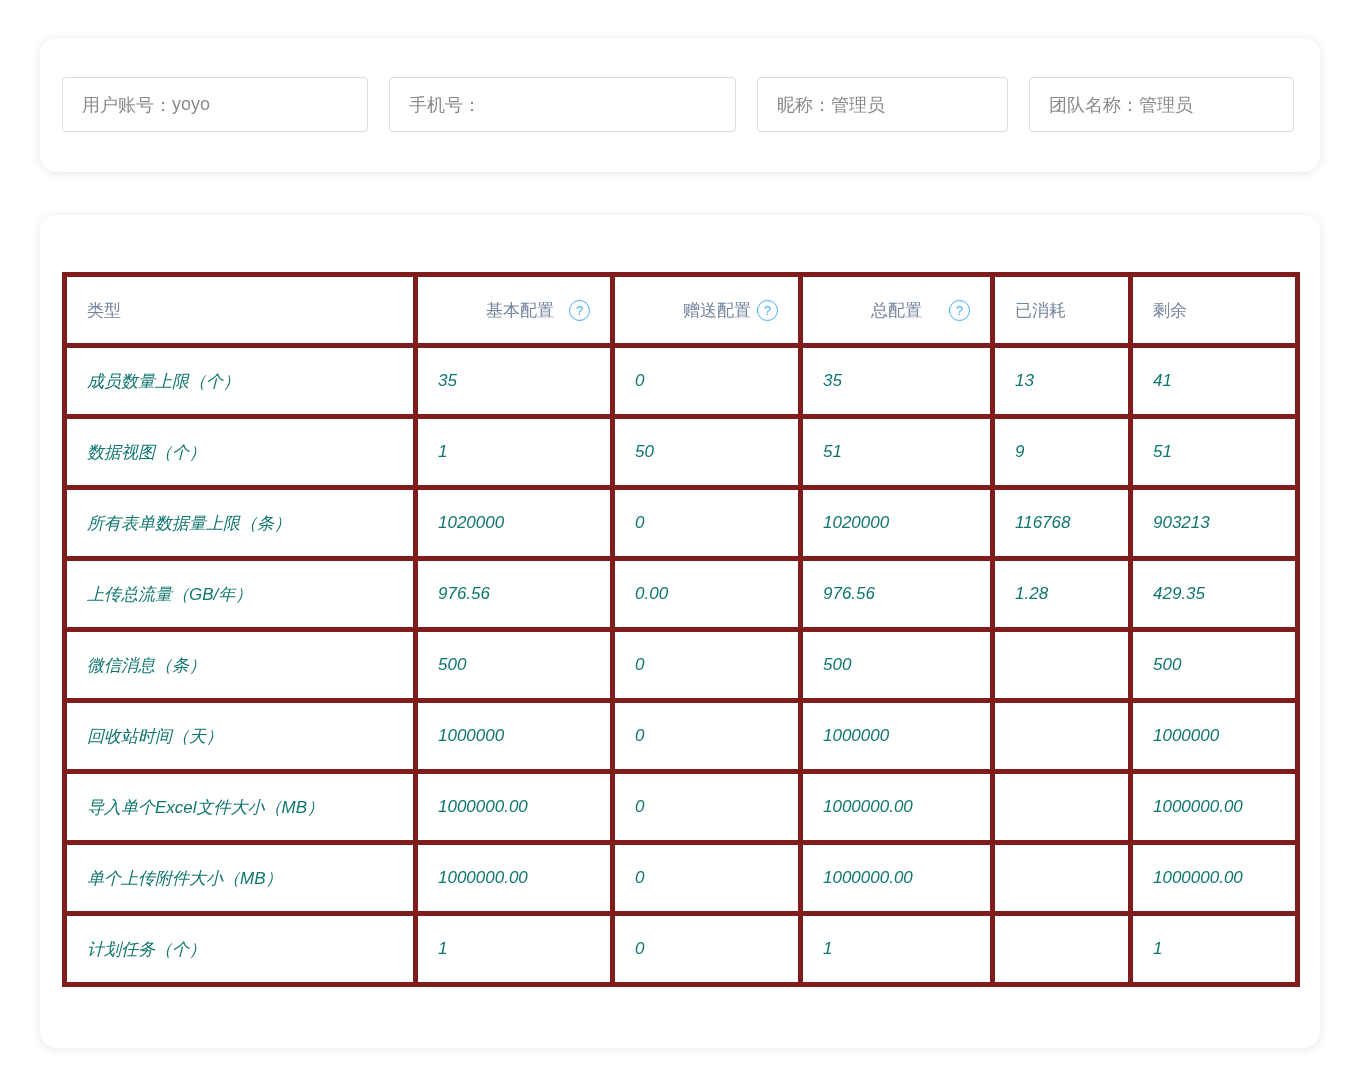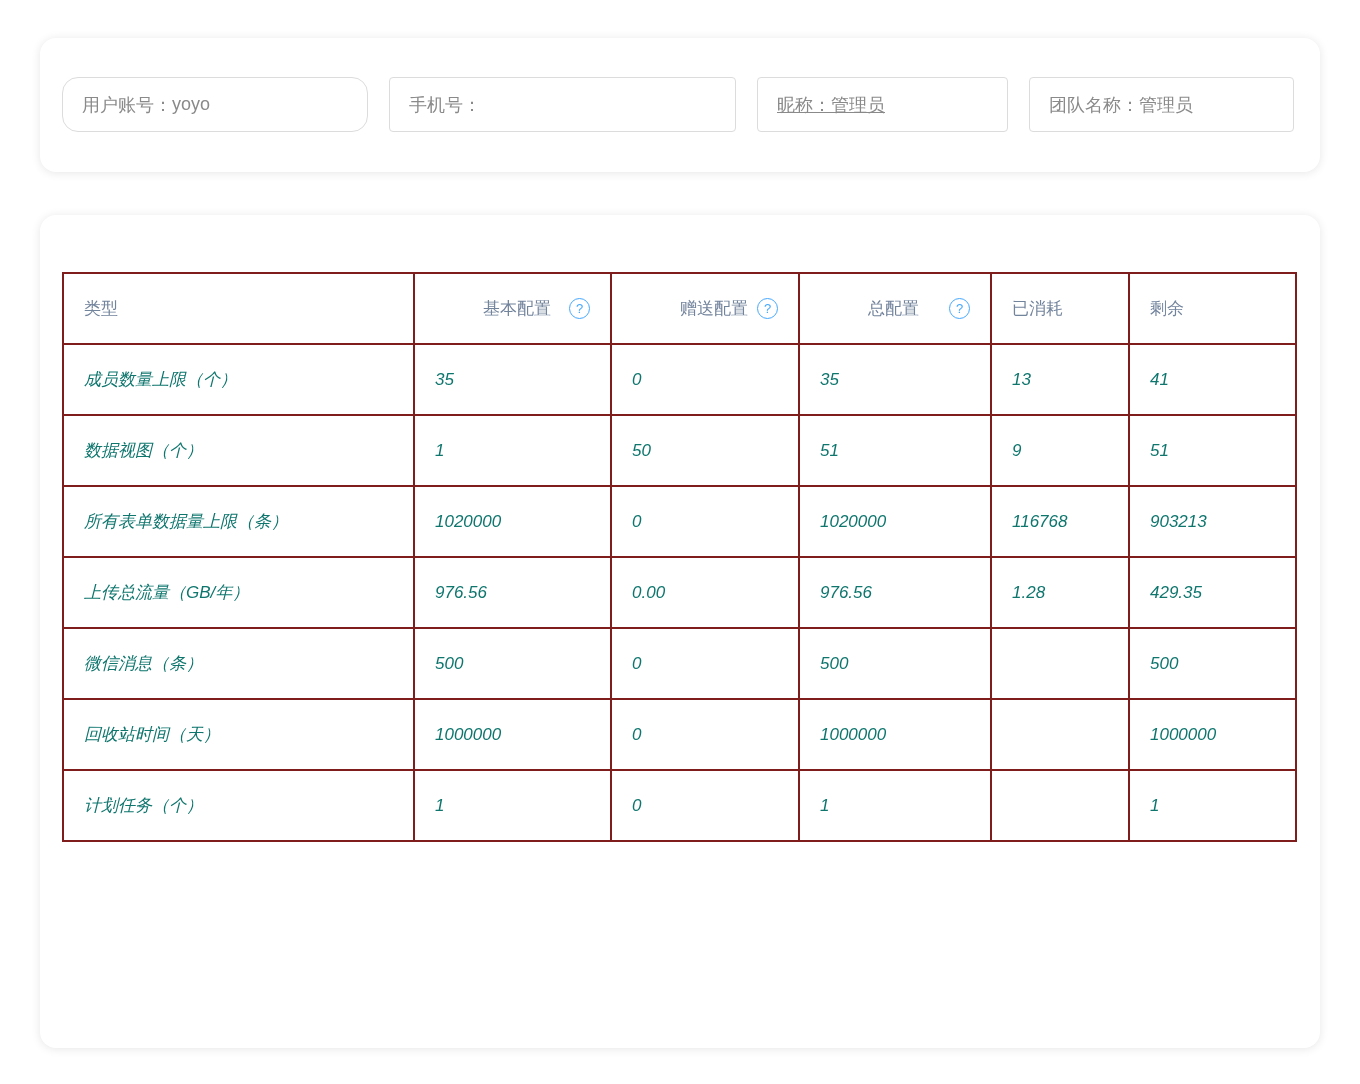--- a/index.html
+++ b/index.html
@@ -29,43 +29,43 @@
     border-radius: 4px;
     display: flex;
     align-items: center;
     padding-left: 19px;
     font-size: 18px;
     color: #8a8a8a;
     background: #ffffff;
     overflow: hidden;
     white-space: nowrap;
   }
-  .field.w1 { width: 306px; border-radius: 16px; }
+  .field.w1 { width: 306px; }
   .field.w2 { width: 347px; }
-  .field.w3 { width: 251px; text-decoration: underline; }
+  .field.w3 { width: 251px; }
   .field.w4 { width: 265px; }
   
   .card-table {
     margin-top: 43px;
     height: 833px;
     padding: 57px 22px 0 22px;
   }
   table.quota {
     border-collapse: collapse;
     table-layout: fixed;
     width: 1233px;
   }
   table.quota col.c1 { width: 351px; }
   table.quota col.c2 { width: 197px; }
   table.quota col.c3 { width: 188px; }
   table.quota col.c4 { width: 192px; }
   table.quota col.c5 { width: 138px; }
   table.quota col.c6 { width: 167px; }
   table.quota th, table.quota td {
-    border: 2px solid #7f1d1d;
+    border: 5px solid #7f1d1d;
     height: 71px;
     vertical-align: middle;
     text-align: left;
     padding: 0 14px 0 20px;
     font-weight: normal;
     font-size: 17px;
     overflow: hidden;
     white-space: nowrap;
   }
   table.quota th { color: #72839c; }
@@ -196,20 +196,36 @@
       </tr>
       <tr>
         <td>回收站时间（天）</td>
         <td>1000000</td>
         <td>0</td>
         <td>1000000</td>
         <td></td>
         <td>1000000</td>
       </tr>
       <tr>
+        <td>导入单个Excel文件大小（MB）</td>
+        <td>1000000.00</td>
+        <td>0</td>
+        <td>1000000.00</td>
+        <td></td>
+        <td>1000000.00</td>
+      </tr>
+      <tr>
+        <td>单个上传附件大小（MB）</td>
+        <td>1000000.00</td>
+        <td>0</td>
+        <td>1000000.00</td>
+        <td></td>
+        <td>1000000.00</td>
+      </tr>
+      <tr>
         <td>计划任务（个）</td>
         <td>1</td>
         <td>0</td>
         <td>1</td>
         <td></td>
         <td>1</td>
       </tr>
     </tbody>
   </table>
 </div>

